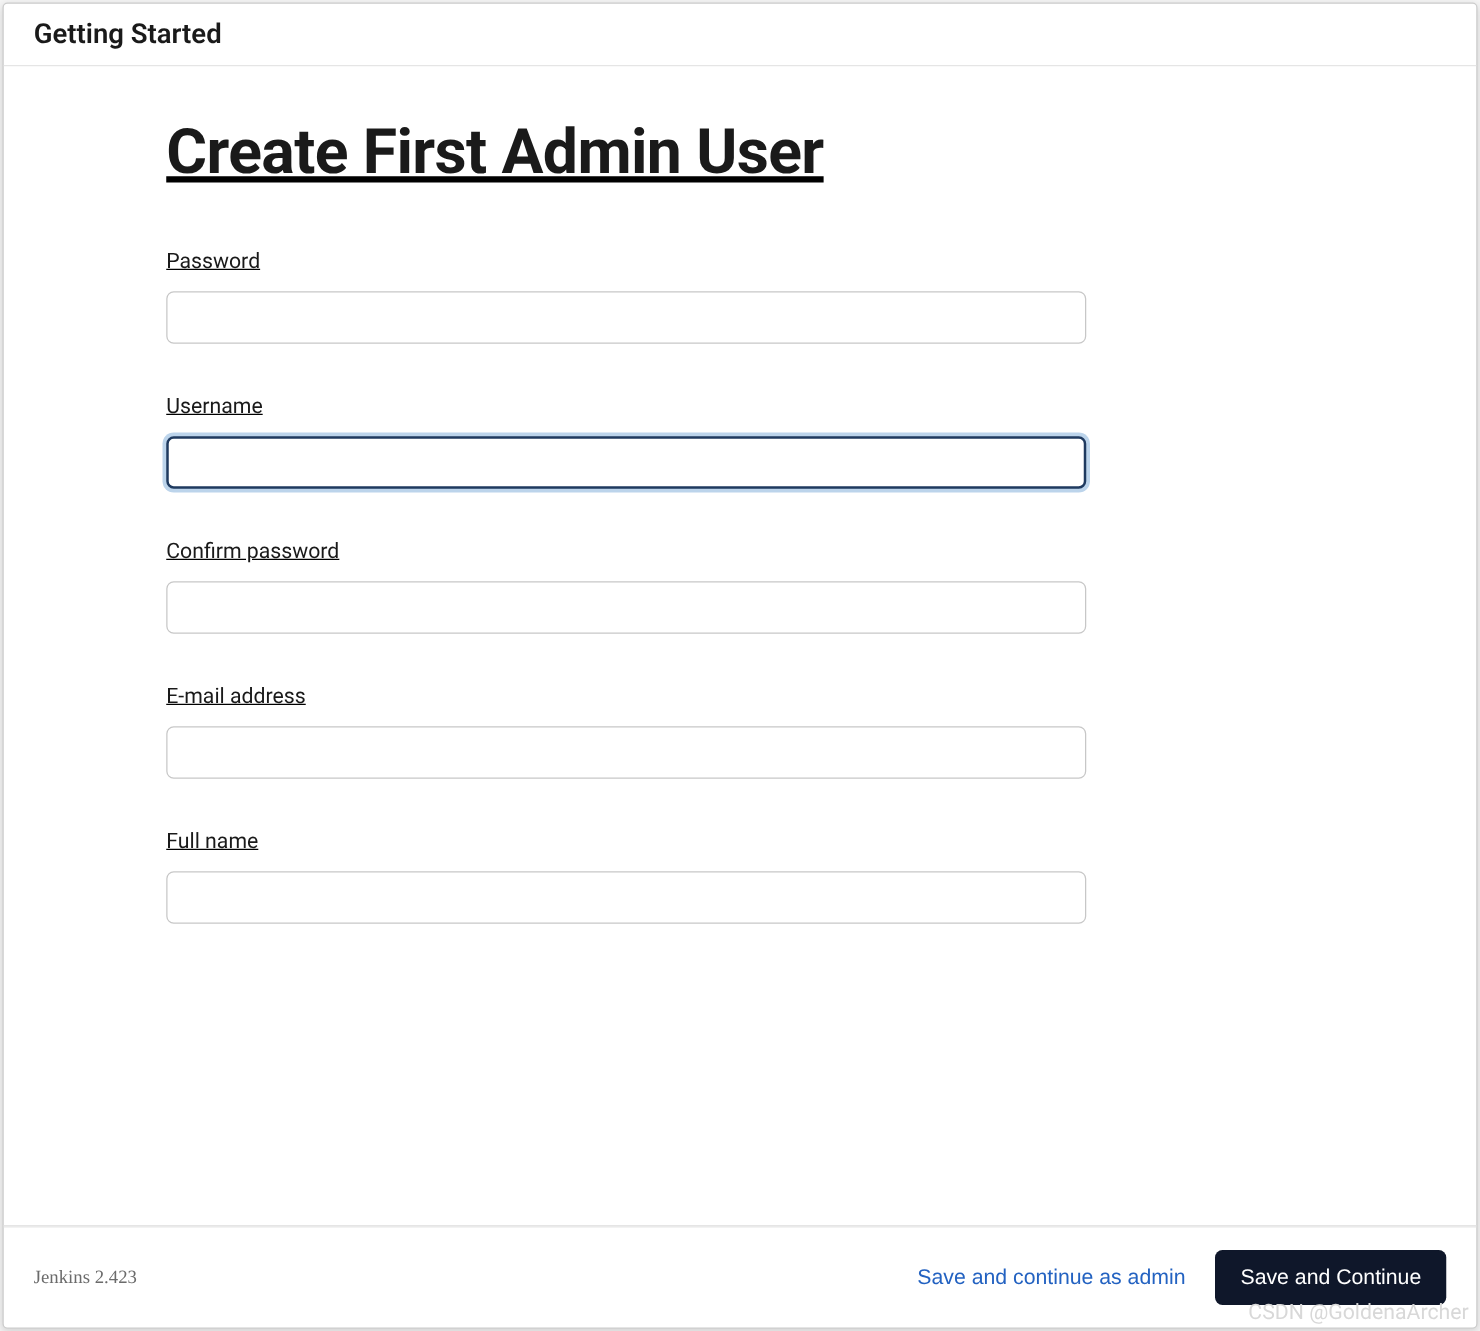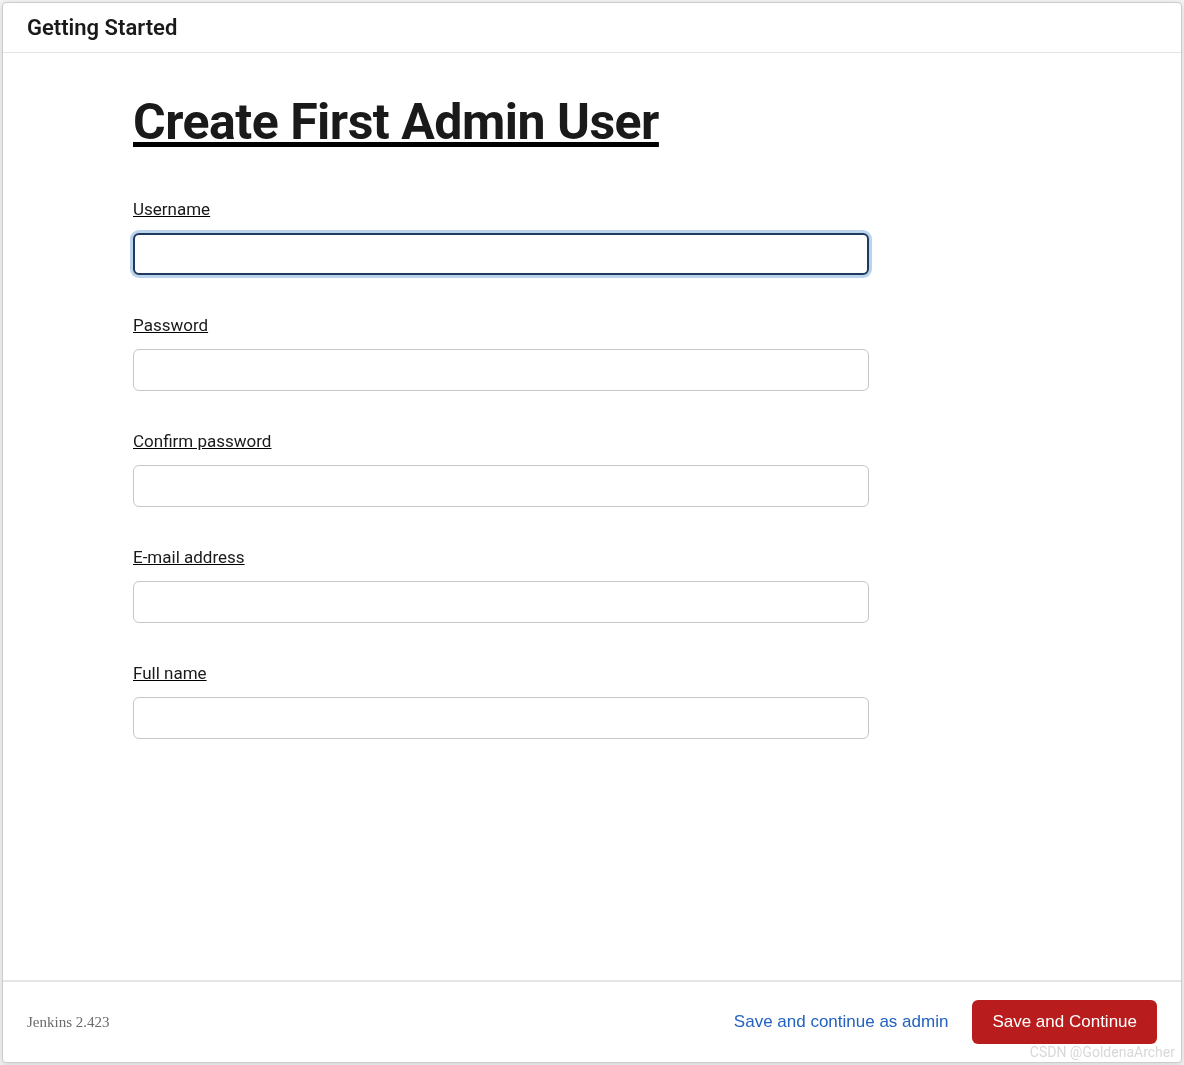--- a/index.html
+++ b/index.html
@@ -93,57 +93,57 @@
     }
     .btn-link {
       background: none;
       border: none;
       color: #2362c1;
       font-size: 17px;
       cursor: pointer;
       padding: 8px 4px;
     }
     .btn-primary {
-      background: #b91c1c;
+      background: #0f172a;
       color: #ffffff;
       border: none;
       border-radius: 6px;
       font-size: 17px;
       padding: 12px 20px;
       cursor: pointer;
     }
     .watermark {
       position: absolute;
       bottom: 2px;
       right: 6px;
-      font-size: 14px;
+      font-size: 17px;
       color: #d8d8d8;
       pointer-events: none;
     }
   </style>
 </head>
 <body>
 
 <div class="window">
 
   <div class="header">
     <div class="header-title">Getting Started</div>
   </div>
 
   <div class="content">
     <h1 class="page-title">Create First Admin User</h1>
 
     <div class="form-group">
-      <label class="form-label">Username</label>
-      <input type="text" class="form-input focused" value="" style="">
+      <label class="form-label">Password</label>
+      <input type="password" class="form-input" value="" style="">
     </div>
 
     <div class="form-group">
-      <label class="form-label">Password</label>
-      <input type="password" class="form-input" value="" style="">
+      <label class="form-label">Username</label>
+      <input type="text" class="form-input focused" value="" style="">
     </div>
 
     <div class="form-group">
       <label class="form-label">Confirm password</label>
       <input type="password" class="form-input" value="" style="">
     </div>
 
     <div class="form-group">
       <label class="form-label">E-mail address</label>
       <input type="text" class="form-input" value="" style="">

